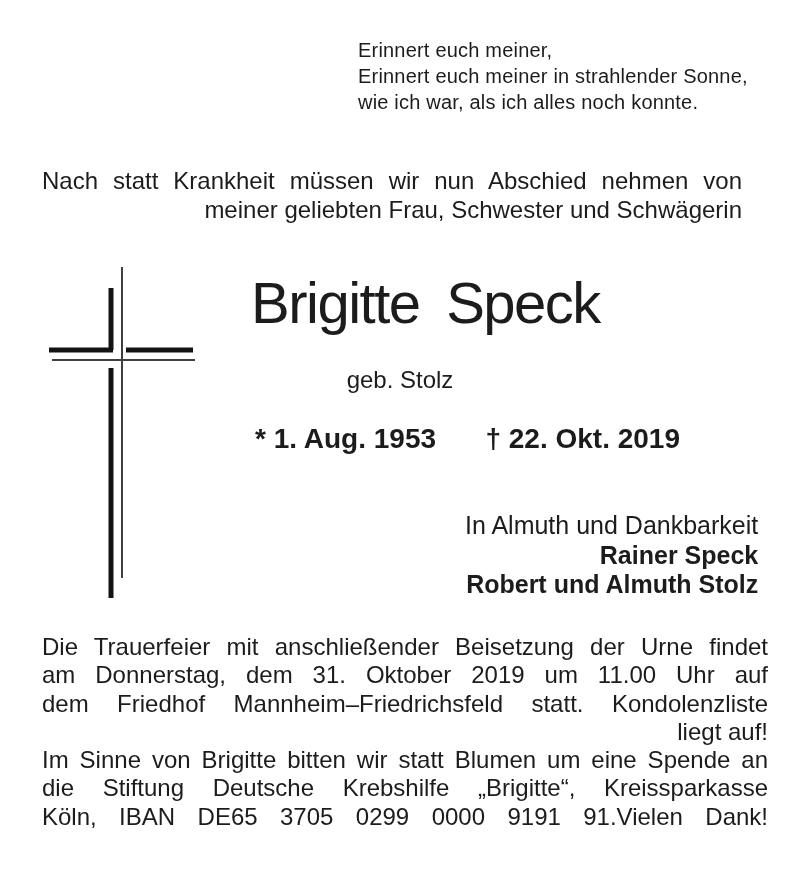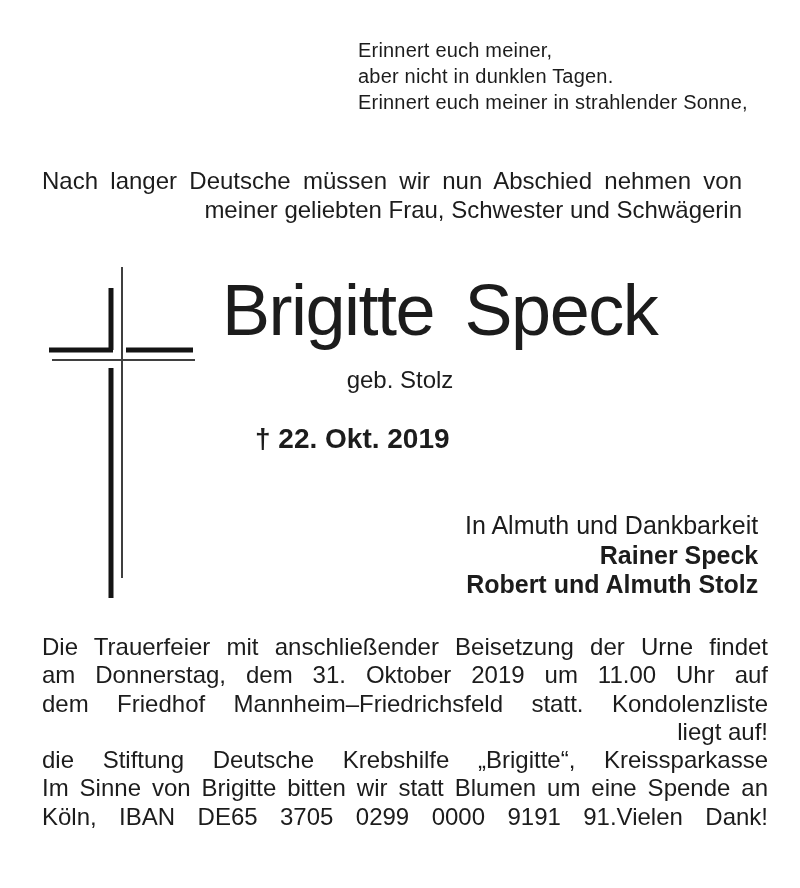--- a/index.html
+++ b/index.html
@@ -38,23 +38,23 @@
     text-align: justify;
     text-align-last: justify;
     white-space: nowrap;
   }
   .line-left {
     text-align: right;
     white-space: nowrap;
   }
 
   .deceased-name {
-    left: 222px;
+    left: 251px;
     top: 274px;
-    font-size: 72px;
+    font-size: 58px;
     line-height: 1;
     letter-spacing: -1.5px;
     word-spacing: 12px;
     white-space: nowrap;
     font-weight: 400;
   }
 
   .maiden-name {
     left: 400px;
     top: 366px;
@@ -97,26 +97,26 @@
     top: 260px;
   }
 </style>
 </head>
 <body>
 
 <div class="page">
 
   <div class="abs epigraph">
     <div>Erinnert euch meiner,</div>
-    <div>aber nicht in dunklen Tagen.</div>
     <div>Erinnert euch meiner in strahlender Sonne,</div>
+    <div>wie ich war, als ich alles noch konnte.</div>
   </div>
 
   <div class="abs intro">
-    <div class="line-just">Nach langer Deutsche müssen wir nun Abschied nehmen von</div>
+    <div class="line-just">Nach statt Krankheit müssen wir nun Abschied nehmen von</div>
     <div class="line-left">meiner geliebten Frau, Schwester und Schwägerin</div>
   </div>
 
   <svg class="abs cross-svg" width="160" height="345" viewBox="0 0 160 345" aria-hidden="true">
 
     <line x1="82" y1="7" x2="82" y2="318" stroke="#3f3f3f" stroke-width="2"></line>
 
     <line x1="71" y1="28" x2="71" y2="90" stroke="#141414" stroke-width="5"></line>
 
     <line x1="71" y1="108" x2="71" y2="338" stroke="#141414" stroke-width="5"></line>
@@ -126,32 +126,33 @@
     <line x1="86" y1="90" x2="153" y2="90" stroke="#141414" stroke-width="5"></line>
 
     <line x1="12" y1="100" x2="155" y2="100" stroke="#3f3f3f" stroke-width="2"></line>
   </svg>
 
   <div class="abs deceased-name">Brigitte Speck</div>
 
   <div class="abs maiden-name">geb. Stolz</div>
 
   <div class="abs dates-row">
+    <span>* 1. Aug. 1953</span>
     <span>† 22. Okt. 2019</span>
   </div>
 
   <div class="abs mourners">
     <div>In Almuth und Dankbarkeit</div>
     <div class="names">Rainer Speck</div>
     <div class="names">Robert und Almuth Stolz</div>
   </div>
 
   <div class="abs announcement">
     <div class="line-just">Die Trauerfeier mit anschließender Beisetzung der Urne findet</div>
     <div class="line-just">am Donnerstag, dem 31. Oktober 2019 um 11.00 Uhr auf</div>
     <div class="line-just">dem Friedhof Mannheim–Friedrichsfeld statt. Kondolenzliste</div>
     <div class="line-left">liegt auf!</div>
+    <div class="line-just">Im Sinne von Brigitte bitten wir statt Blumen um eine Spende an</div>
     <div class="line-just">die Stiftung Deutsche Krebshilfe „Brigitte“, Kreissparkasse</div>
-    <div class="line-just">Im Sinne von Brigitte bitten wir statt Blumen um eine Spende an</div>
     <div class="line-just">Köln, IBAN DE65 3705 0299 0000 9191 91.Vielen Dank!</div>
   </div>
 
 </div>
 
 </body></html>

